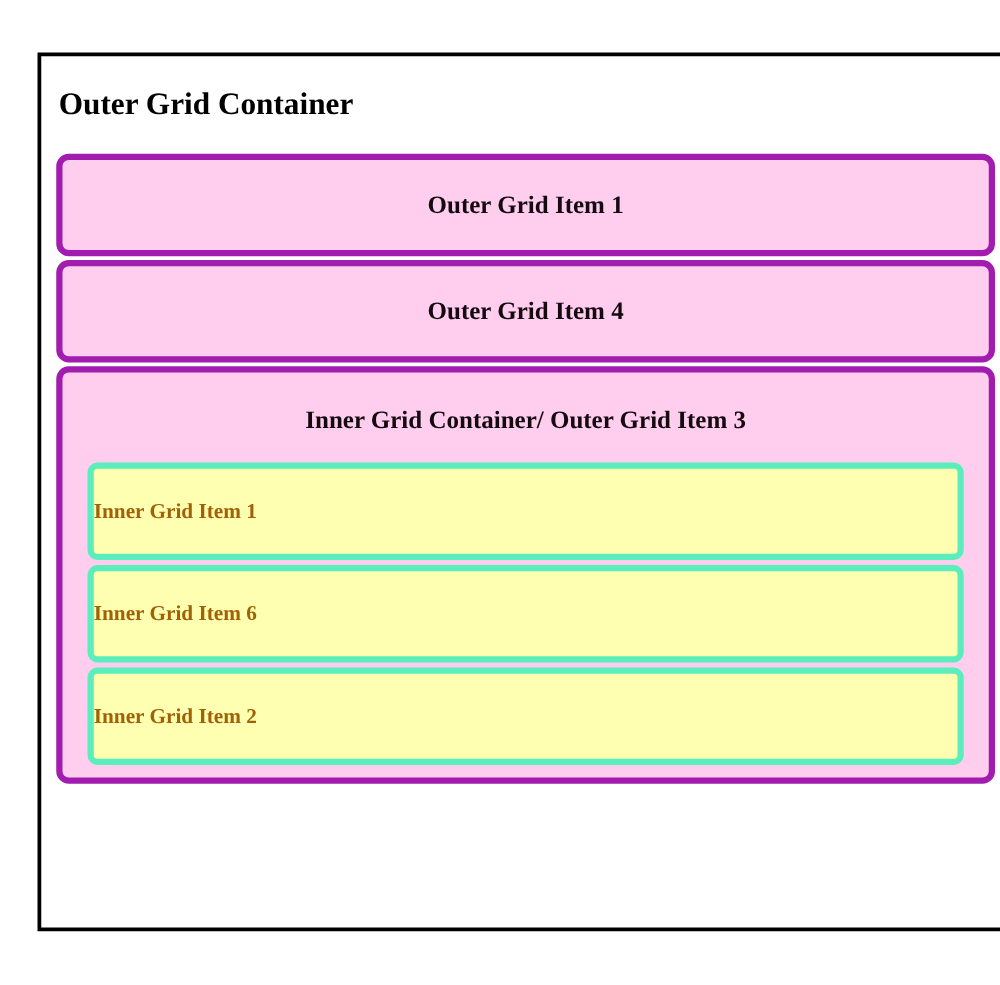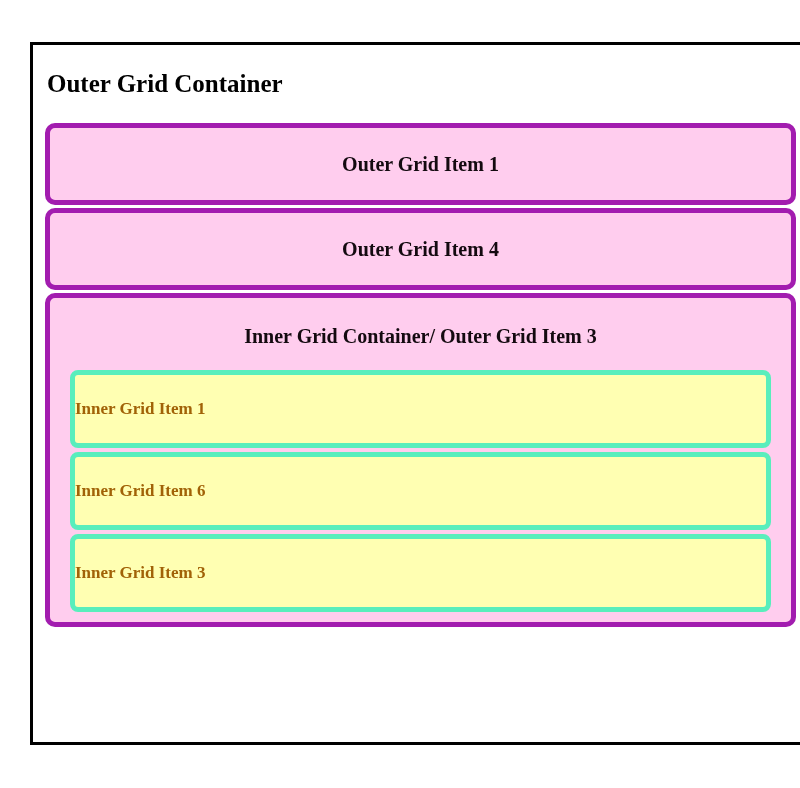--- a/index.html
+++ b/index.html
@@ -101,20 +101,20 @@
       <div class="inner-heading">Inner Grid Container/ Outer Grid Item 3</div>
 
       <div class="inner-grid">
         <div class="inner-item">
           <span>Inner Grid Item 1</span>
         </div>
         <div class="inner-item">
           <span>Inner Grid Item 6</span>
         </div>
         <div class="inner-item">
-          <span>Inner Grid Item 3</span>
+          <span>Inner Grid Item 2</span>
         </div>
       </div>
     </div>
 
 
   </div>
 </div>
 
 </body></html>

